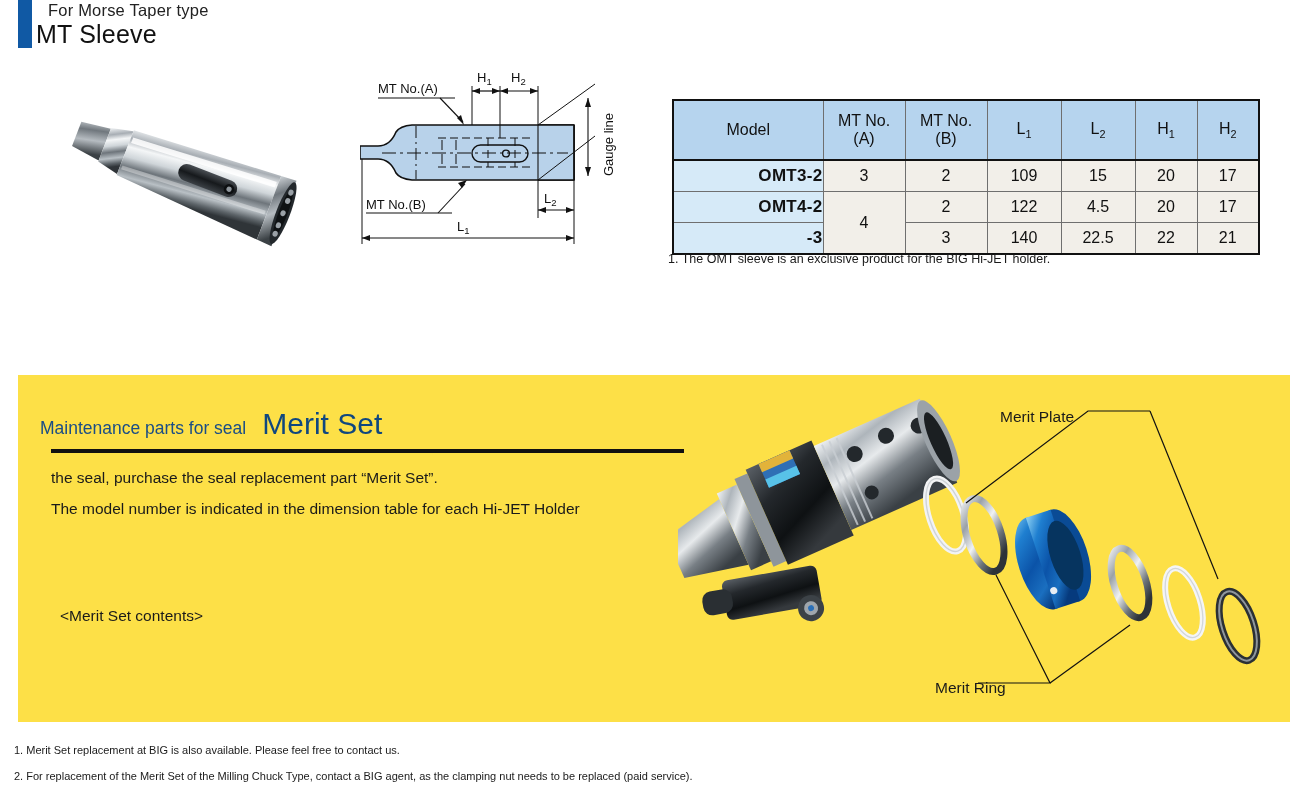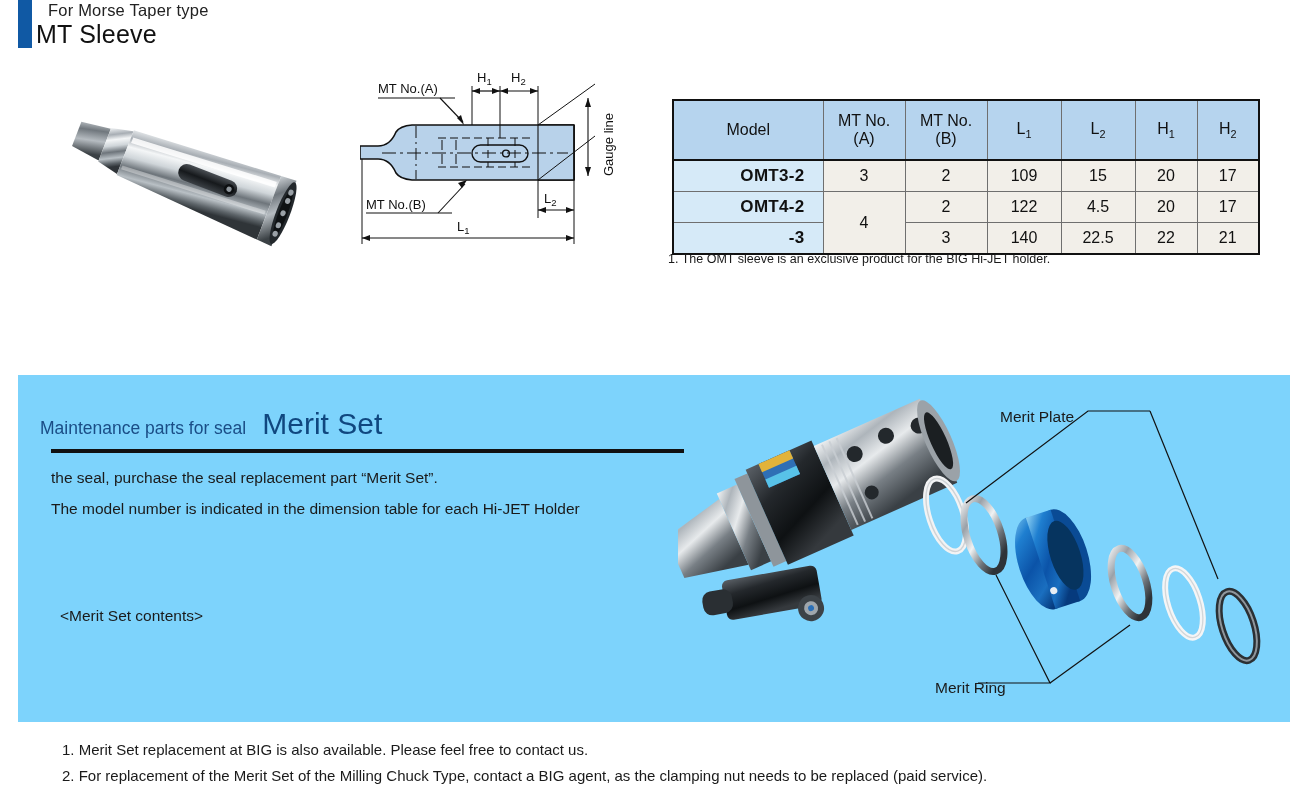--- a/index.html
+++ b/index.html
@@ -102,21 +102,20 @@
     font-weight: normal;
     height: 58px;
     line-height: 1.12;
     border-bottom: 2.5px solid #111;
     font-size: 16px;
   }
   table.spec tbody td.modelcell {
     background: #d6eaf8;
     font-weight: bold;
     text-align: right;
-    padding-right: 18px;
     font-size: 17px;
     letter-spacing: .3px;
   }
   table.spec tbody td.datacell { background: #f2efe9; }
   .colw-model { width: 150px; }
   .colw-mt    { width: 82px; }
   .colw-l     { width: 74px; }
   .colw-h     { width: 62px; }
   sub { font-size: .68em; }
 
@@ -129,21 +128,21 @@
     white-space: nowrap;
   }
 
   
   #merit-panel {
     position: absolute;
     left: 18px;
     top: 375px;
     width: 1272px;
     height: 347px;
-    background: #7dd3fc;
+    background: #fde047;
   }
   #merit-heading {
     position: absolute;
     left: 22px;
     top: 32px;
     white-space: nowrap;
   }
   #merit-heading-small {
     font-size: 17.5px;
     color: #1a4d86;
@@ -212,25 +211,24 @@
   #label-merit-ring  { left: 935px;  top: 679px; }
 
   
   #bottom-notes {
     position: absolute;
     left: 14px;
     top: 737px;
     width: 1280px;
   }
   #bottom-notes .note {
-    font-size: 15px;
+    font-size: 11px;
     color: #1a1a1a;
     line-height: 26px;
     white-space: nowrap;
-    margin-left: 48px;
   }
 </style>
 </head>
 <body>
 
 <div id="page-title-block">
   <div id="title-accent-bar"></div>
   <div id="title-sub">For Morse Taper type</div>
   <div id="title-main">MT Sleeve</div>
 </div>

